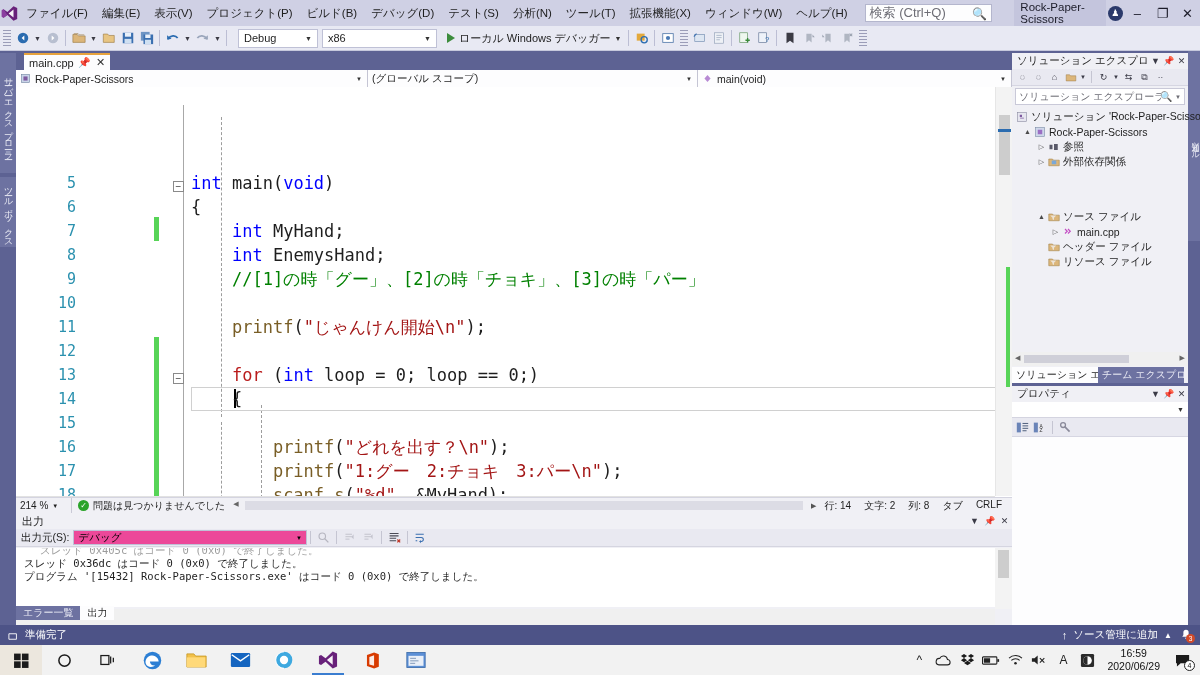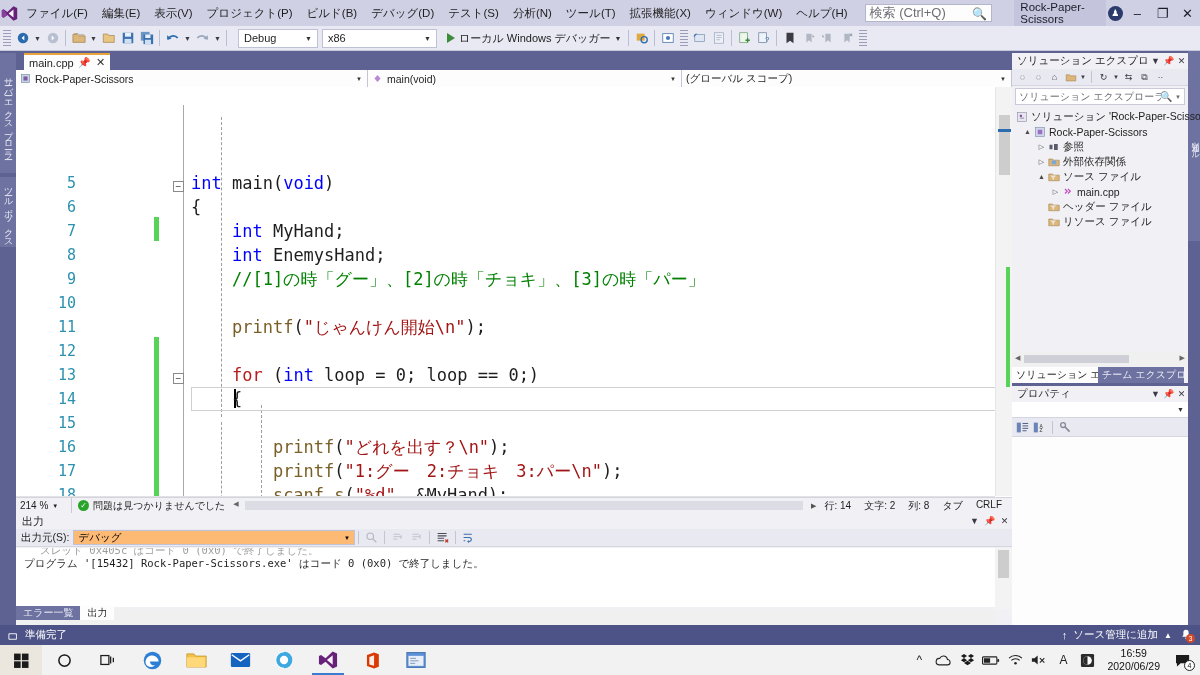--- a/index.html
+++ b/index.html
@@ -161,21 +161,21 @@
   .pos-group span { white-space:nowrap; }
 
   
   .outpane { position:absolute; left:16px; top:513px; width:996px; height:112px; background:#f0f0f5; }
   .out-title { height:16px; display:flex; align-items:center; padding-left:6px; font-size:11px; color:#1e1e1e; }
   .out-title .tt { flex:1; }
   .out-title .ic { width:15px; text-align:center; font-size:9px; color:#3a3a46; }
   .out-toolbar { height:18px; background:#e9e9f1; display:flex; align-items:center; gap:0; padding-left:5px;
                  border-bottom:1px solid #d5d5e0; }
   .out-toolbar .lbl { font-size:10.5px; color:#1e1e1e; margin-right:4px; }
-  .outcombo { width:282px; height:15px; background:#fdba74; border:1px solid #bfc1d6; display:flex;
+  .outcombo { width:234px; height:15px; background:#ec4899; border:1px solid #bfc1d6; display:flex;
               align-items:center; padding:0 2px 0 4px; font-size:10.5px; }
   .outcombo .cv { flex:1; }
   .outcombo .ca { width:11px; text-align:center; font-size:6px; }
   .obtn { width:19px; height:16px; display:flex; align-items:center; justify-content:center; }
   .osep { width:1px; height:13px; background:#c5c5d2; margin:0 3px; }
   .out-body { position:absolute; left:0; top:35px; right:0; bottom:18px; background:#fff; overflow:hidden; }
   .out-line { font-family:"DejaVu Sans Mono","Liberation Mono",monospace; font-size:10.5px;
               color:#1e1e1e; line-height:13px; padding-left:8px; white-space:pre; }
   .out-line.faded { color:#4a4a4a; opacity:.55; }
   .out-hscroll { position:absolute; left:0; bottom:0; right:17px; height:16px; background:#f0f0f0; }
@@ -450,29 +450,29 @@
 
     <div class="navbar">
       <div class="navcombo nc1">
         <svg class="micon" viewBox="0 0 16 16">
           <rect x="2" y="2" width="12" height="12" fill="#c9d4e8" stroke="#6a7d9a" stroke-width=".8"></rect>
           <path d="M5 5h6v6H5z" fill="#7e5aa0"></path>
         </svg>
         <div class="cv">Rock-Paper-Scissors</div>
         <div class="ca">▼</div>
       </div>
+      <div class="navcombo nc2">
+        <div class="cv">(グローバル スコープ)</div>
+        <div class="ca">▼</div>
+      </div>
       <div class="navcombo nc3">
         <svg class="micon" viewBox="0 0 16 16">
           <path d="M8 3 12.5 8 8 13 3.5 8z" fill="#b88ad4"></path>
         </svg>
         <div class="cv">main(void)</div>
-        <div class="ca">▼</div>
-      </div>
-      <div class="navcombo nc2">
-        <div class="cv">(グローバル スコープ)</div>
         <div class="ca">▼</div>
       </div>
     </div>
 
     <div class="editor">
       <div class="code-area">
 
         <div class="changebar" style="top:130px;height:24px;"></div>
         <div class="changebar" style="top:250px;height:122px;"></div>
         <div class="changebar" style="top:348px;height:72px;"></div>
@@ -603,20 +603,21 @@
       <div class="obtn">
         <svg width="13" height="13" viewBox="0 0 16 16">
             <path d="M2 4h10M2 8h7a2.5 2.5 0 010 5H7" stroke="#3a6fb0" stroke-width="1.3" fill="none"></path>
             <path d="M8.5 11 6.5 13l2 2z" fill="#3a6fb0"></path>
             <path d="M2 12h2" stroke="#3a6fb0" stroke-width="1.3"></path>
           </svg>
       </div>
     </div>
     <div class="out-body">
       <div class="out-line faded" style="margin-top:-4px;padding-left:24px;">スレッド 0x405c はコード 0 (0x0) で終了しました。</div>
+      <div class="out-line">スレッド 0x36dc はコード 0 (0x0) で終了しました。</div>
       <div class="out-line">プログラム '[15432] Rock-Paper-Scissors.exe' はコード 0 (0x0) で終了しました。</div>
     </div>
     <div class="out-vscroll">
       <div class="vt"></div>
     </div>
     <div class="out-hscroll"></div>
   </div>
 
   <div class="out-tabs">
     <div class="otab">エラー一覧</div>
@@ -691,21 +692,21 @@
         <div class="trow" style="padding-left:21px;">
           <span class="tw">▷</span>
           <span class="ticon">
             <svg width="12" height="12" viewBox="0 0 16 16">
                 <path d="M1 4h5l1.3 1.5H15V13H1z" fill="#dcb67a" stroke="#9a7a44" stroke-width=".7"></path>
                 <rect x="5" y="6" width="6" height="5" fill="#7aa8d8"></rect>
               </svg>
           </span>
           <span>外部依存関係</span>
         </div>
-        <div class="trow" style="padding-left:21px;">
+        <div class="trow" style="padding-left:21px;margin-top:40px;">
           <span class="tw">▲</span>
           <span class="ticon">
             <svg width="12" height="12" viewBox="0 0 16 16">
                 <path d="M1 4h5l1.3 1.5H15V13H1z" fill="#dcb67a" stroke="#9a7a44" stroke-width=".7"></path>
                 <path d="M3 6h8l-3 3v3l-2-1V9z" fill="#f0f0f0" opacity=".8"></path>
               </svg>
           </span>
           <span>ソース ファイル</span>
         </div>
         <div class="trow" style="padding-left:35px;">

